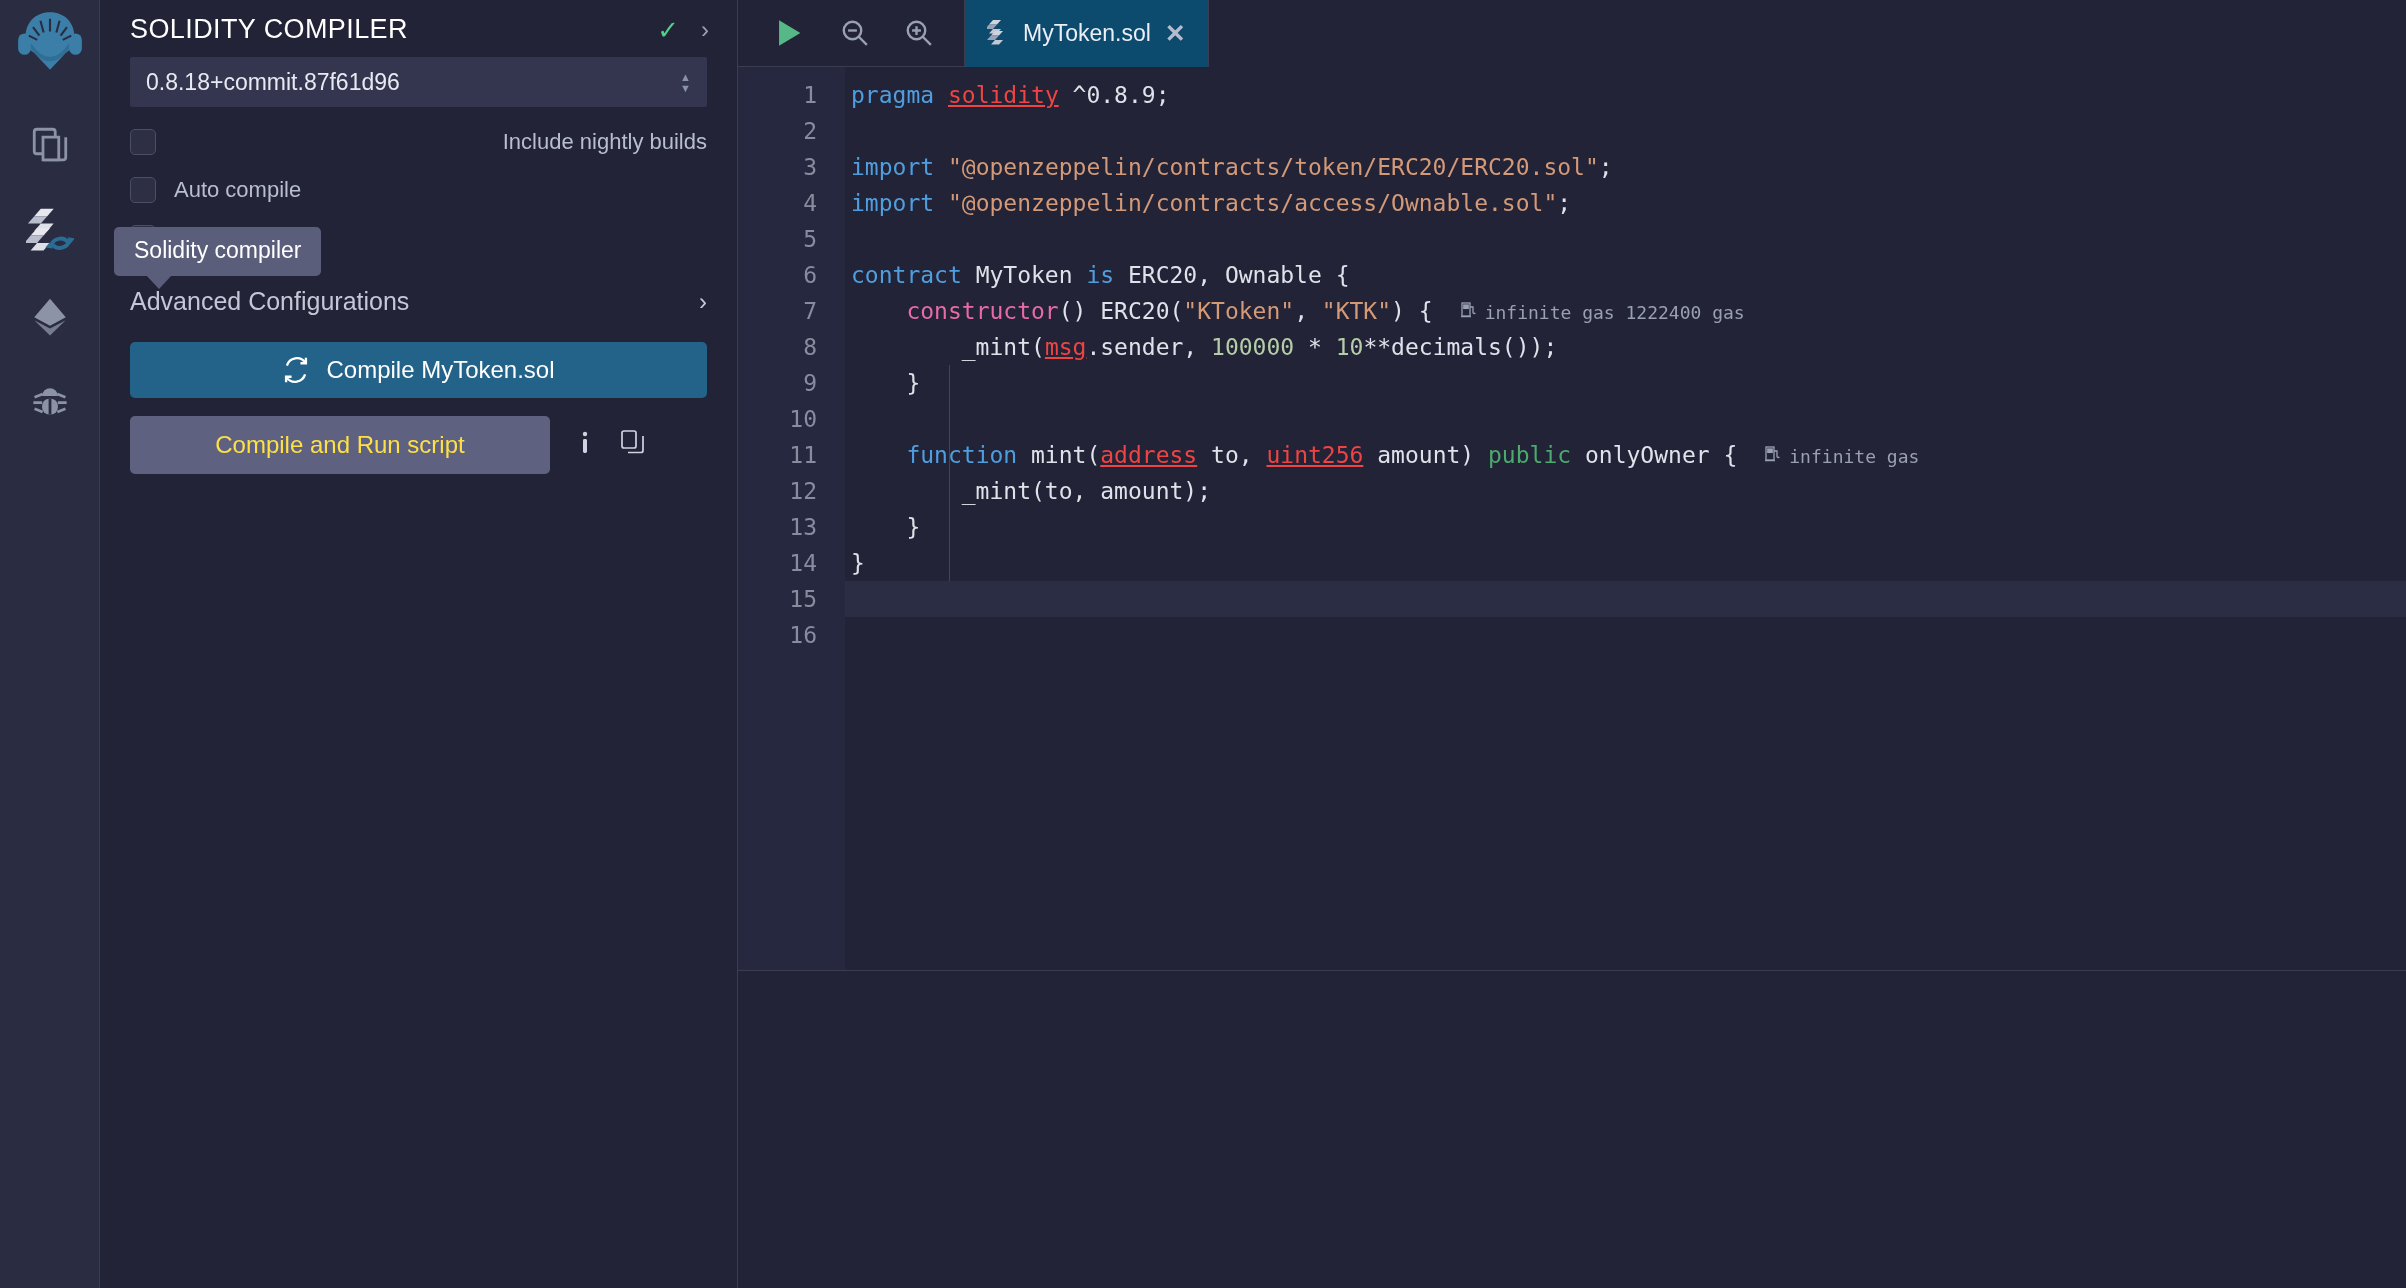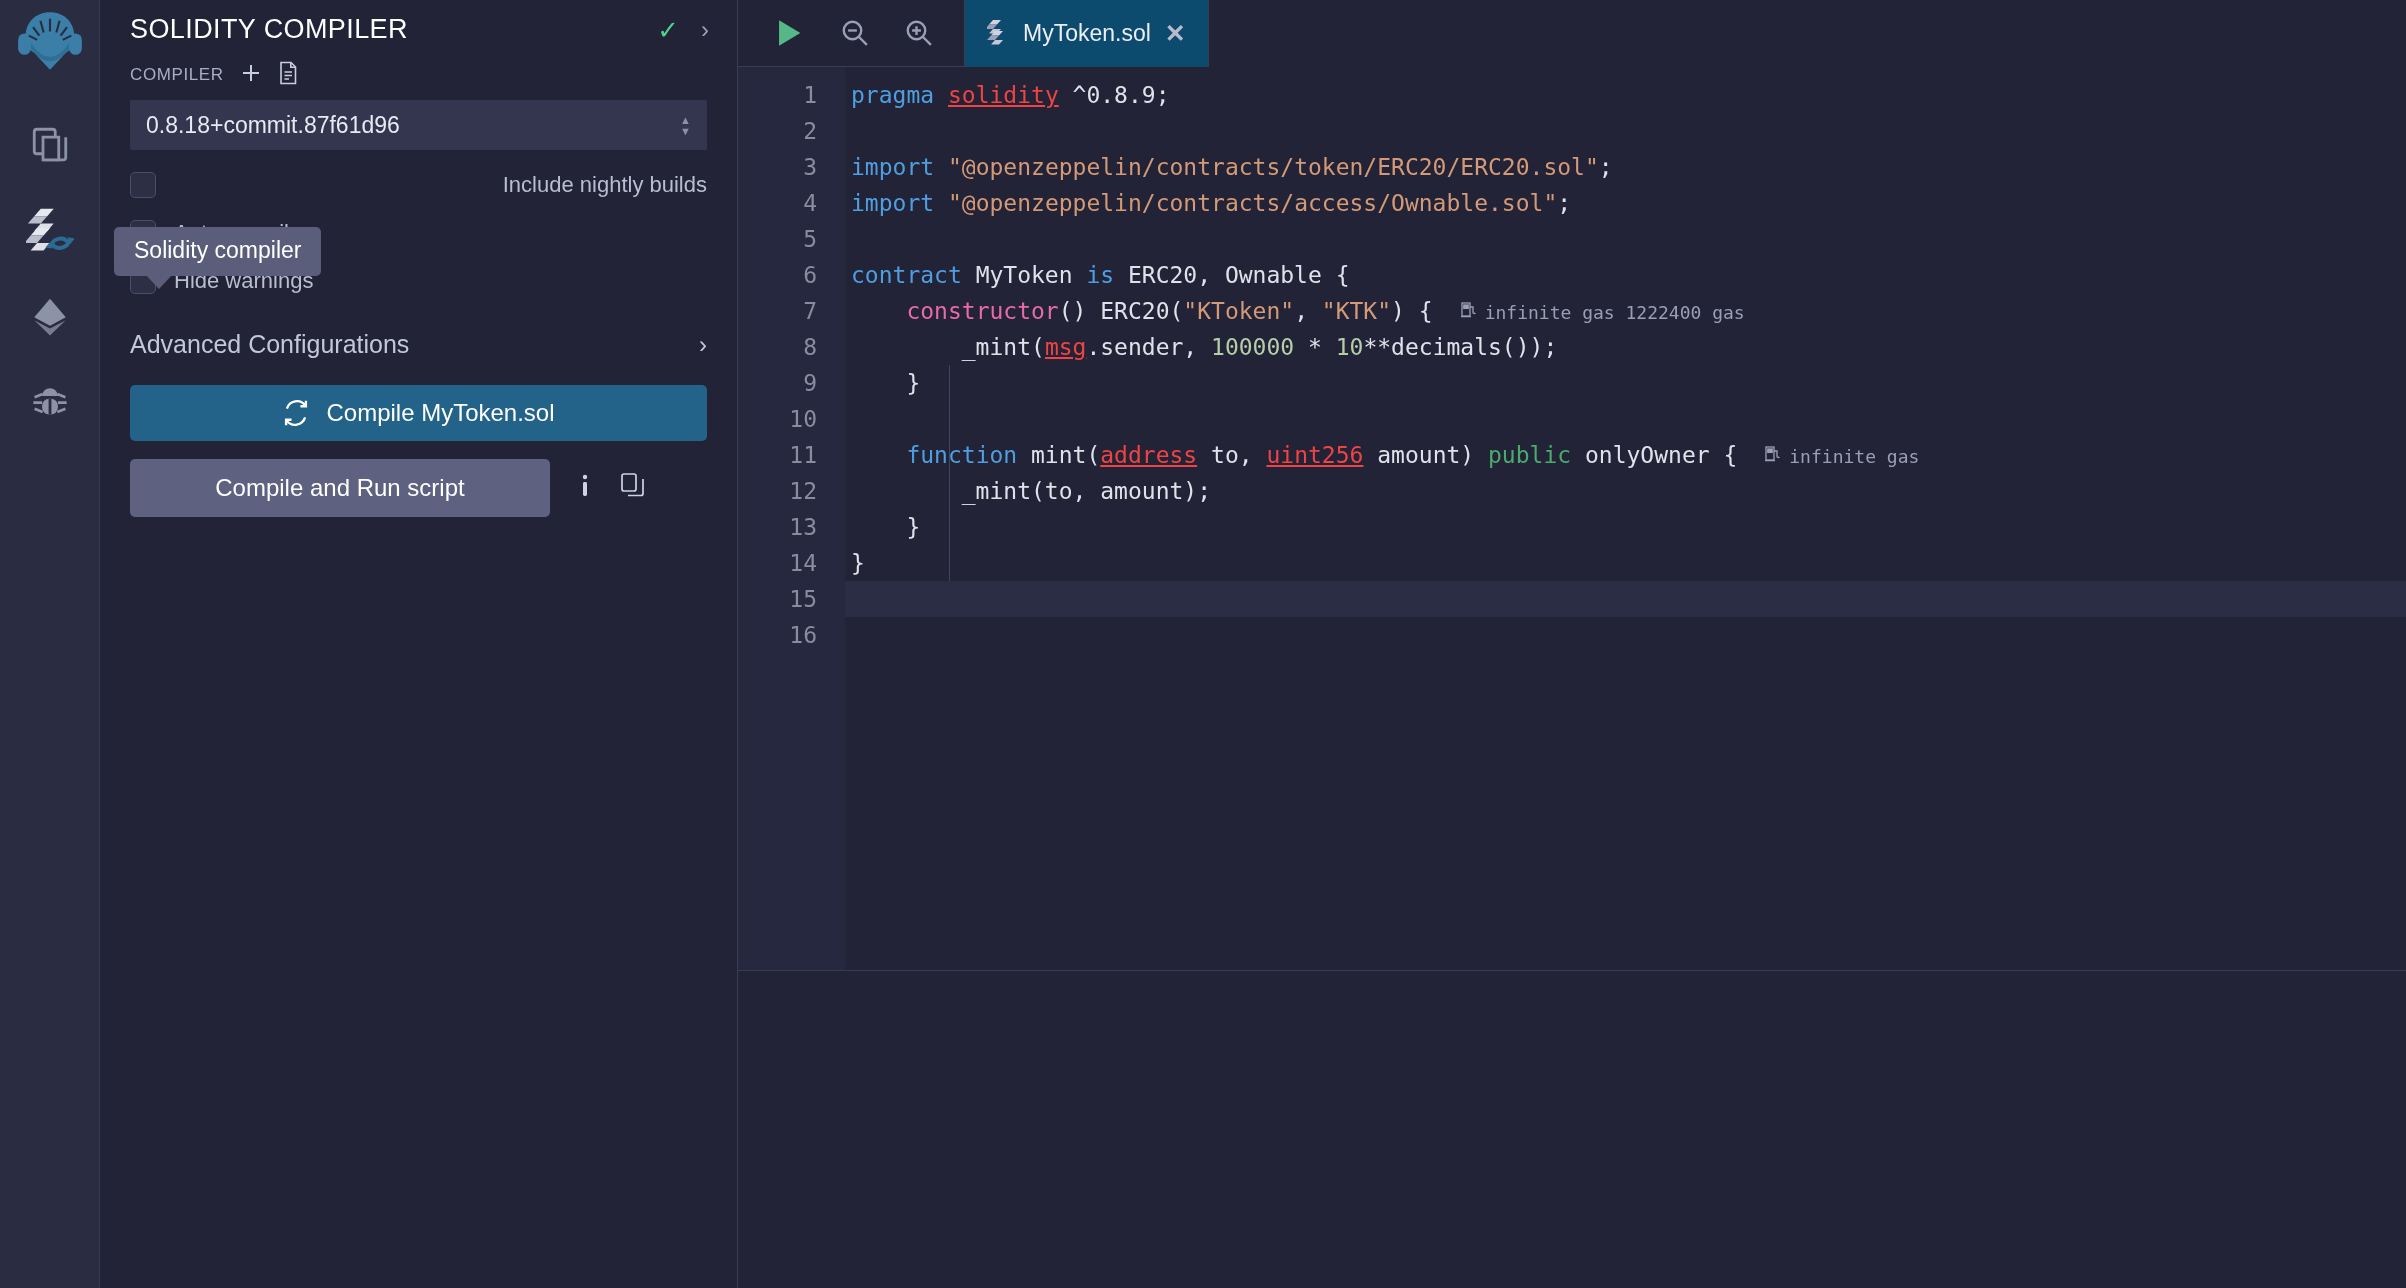--- a/index.html
+++ b/index.html
@@ -88,21 +88,21 @@
   #compile-btn {
     margin: 26px 30px 0 30px; height: 56px;
     background: #236289; border-radius: 5px;
     display: flex; align-items: center; justify-content: center; gap: 16px;
     color: #fff; font-size: 24px; cursor: pointer;
   }
   #run-row { display: flex; align-items: center; gap: 24px; margin: 18px 0 0 30px; }
   #run-btn {
     width: 420px; height: 58px; background: #5e6180; border-radius: 5px;
     display: flex; align-items: center; justify-content: center;
-    color: #ffffff; font-size: 24px; cursor: pointer;
+    color: #fde047; font-size: 24px; cursor: pointer;
   }
 
   
   #tooltip {
     position: absolute; left: 14px; top: 227px;
     background: #5b5e7b; color: #fff;
     padding: 10px 20px 12px 20px; border-radius: 5px;
     font-size: 23px; white-space: nowrap; z-index: 40;
   }
   #tooltip:after {
@@ -240,35 +240,20 @@
   </div>
 
   <div id="panel">
 
     <div id="panel-head">
       <div id="panel-title">SOLIDITY COMPILER</div>
       <div id="check-icon">✓</div>
       <div id="chevron-right-head">›</div>
     </div>
 
-    <div id="compiler-row">
-      <span id="compiler-label">COMPILER</span>
-      <span class="mini-icon">
-        <svg width="22" height="22" viewBox="0 0 22 22" stroke="#c9cddc" stroke-width="2">
-          <path d="M11 3 L11 19 M3 11 L19 11"></path>
-        </svg>
-      </span>
-      <span class="mini-icon">
-        <svg width="20" height="24" viewBox="0 0 20 24" fill="none" stroke="#c9cddc" stroke-width="1.6">
-          <path d="M3 1.5 L13 1.5 L17.5 6 L17.5 22.5 L3 22.5 Z"></path>
-          <path d="M12.8 1.6 L12.8 6.2 L17.4 6.2"></path>
-          <path d="M6.5 11 L14 11 M6.5 14.5 L14 14.5 M6.5 18 L11 18"></path>
-        </svg>
-      </span>
-    </div>
 
     <div id="version-select">
       <span id="version-value">0.8.18+commit.87f61d96</span>
       <span id="version-spinner">
         <span>▲</span>
         <span>▼</span>
       </span>
     </div>
 
     <div class="check-row right">

